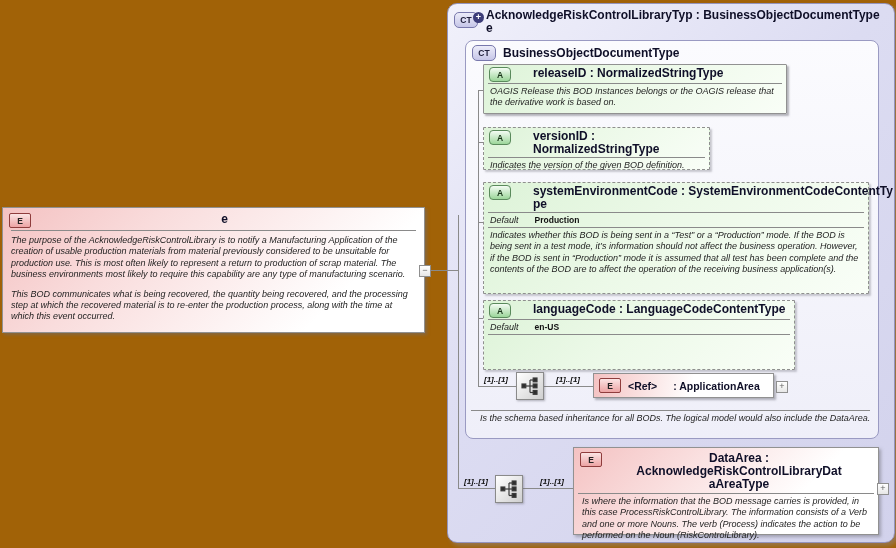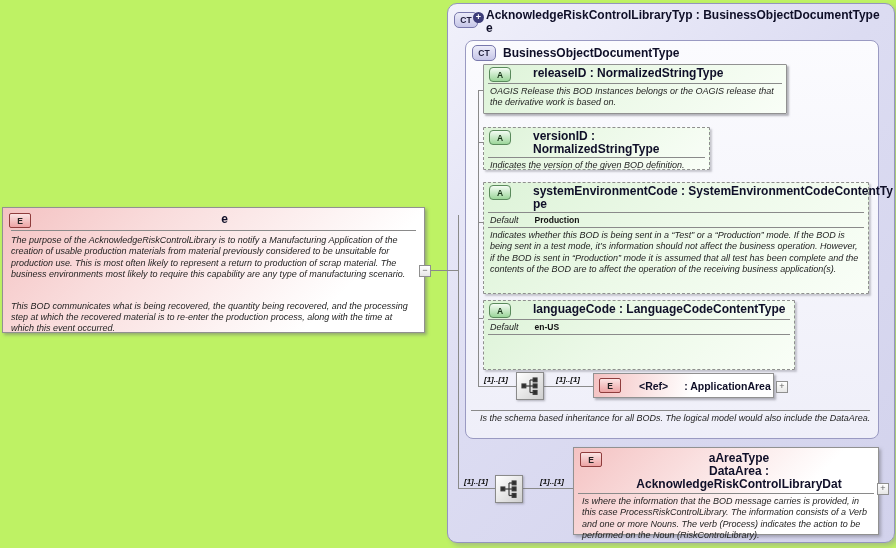--- a/index.html
+++ b/index.html
@@ -1,18 +1,18 @@
 <!DOCTYPE html>
 <html><head>
 <meta charset="utf-8">
 <style>
   html,body { margin:0; padding:0; background:#ffffff; }
   #stage {
     position:relative; width:896px; height:548px; overflow:hidden;
-    background:#bef264;
+    background:#a16207;
     font-family:"Liberation Sans", sans-serif;
     color:#1e1e1e;
   }
   
   .hline, .vline { position:absolute; background:#8a8a8a; z-index:4; }
   .hline { height:1px; }
   .vline { width:1px; }
 
   
   .btitle { font-weight:bold; font-size:12px; line-height:13px; color:#0f0f28; }
@@ -45,21 +45,21 @@
   
   #root-el {
     position:absolute; left:2px; top:207px; width:421px; height:124px;
     background:linear-gradient(135deg,#f4c2c2 0%,#f9dcdc 30%,#ffffff 78%);
     border:1px solid #919191; box-shadow:2px 2px 3px rgba(110,110,120,.5); z-index:5;
   }
   #root-el .head { display:flex; align-items:flex-start; padding:5px 6px 0 6px; }
   #root-el .t { flex:1; text-align:center; }
   #root-el .sep { margin:2px 8px 0 8px; }
   #root-el .ann { margin:4px 8px 0 8px; }
-  #root-el .p2 { margin-top:20px; }
+  #root-el .p2 { margin-top:8px; }
 
   
   #type-container {
     position:absolute; left:447px; top:3px; width:446px; height:538px;
     border:1px solid #9494be; border-radius:10px;
     background:linear-gradient(135deg,#f1f1fb 0%,#dcdcf2 45%,#d2d2ec 100%);
     box-shadow:3px 3px 4px rgba(140,140,155,.45); z-index:1;
   }
   #type-container .head { position:absolute; left:6px; top:5px; display:flex; }
   #type-container .icon-wrap { position:relative; width:34px; }
@@ -114,21 +114,21 @@
   #seq-inner { left:516px; top:372px; }
   #seq-outer { left:495px; top:475px; }
 
   
   #app-area {
     position:absolute; left:593px; top:373px; width:181px; height:25px;
     background:linear-gradient(100deg,#f4c2c2 0%,#ffffff 55%);
     border:1px solid #919191; box-shadow:2px 2px 2px rgba(110,110,120,.5); z-index:5;
     display:flex; align-items:center; padding-left:5px; box-sizing:border-box;
   }
-  #app-area .nm { font-weight:bold; font-size:10.5px; color:#0f0f28; margin-left:18px; }
+  #app-area .nm { font-weight:bold; font-size:10.5px; color:#0f0f28; margin-left:7px; }
   #app-area .tp { font-weight:bold; font-size:10.5px; color:#0f0f28; margin-left:16px; }
 
   
   #data-area {
     position:absolute; left:573px; top:447px; width:304px; height:86px;
     background:linear-gradient(135deg,#f4c2c2 0%,#f9dcdc 30%,#ffffff 70%);
     border:1px solid #919191; box-shadow:2px 2px 3px rgba(110,110,120,.5); z-index:5;
   }
   #data-area .head { display:flex; align-items:flex-start; padding:4px 6px 0 6px; }
   #data-area .t { flex:1; text-align:center; margin-left:4px; }
@@ -258,22 +258,22 @@
         <rect x="15.2" y="16.5" width="3.8" height="3.8"></rect>
       </g>
     </svg>
   </div>
   <div class="card" style="left:540px; top:477px;">[1]..[1]</div>
 
   <div id="data-area">
     <div class="head">
       <span class="icon-e">E</span>
       <div class="t btitle">
+        <div>DataArea : AcknowledgeRiskControlLibraryDat</div>
         <div>aAreaType</div>
-        <div>DataArea : AcknowledgeRiskControlLibraryDat</div>
       </div>
     </div>
     <div class="sep"></div>
     <div class="ann">Is where the information that the BOD message carries is provided, in this case ProcessRiskControlLibrary. The information consists of a Verb and one or more Nouns. The verb (Process) indicates the action to be performed on the Noun (RiskControlLibrary).</div>
   </div>
   <div class="pmbox" style="left:877px; top:483px;">+</div>
 
   <div id="root-el">
     <div class="head">
       <span class="icon-e">E</span>

